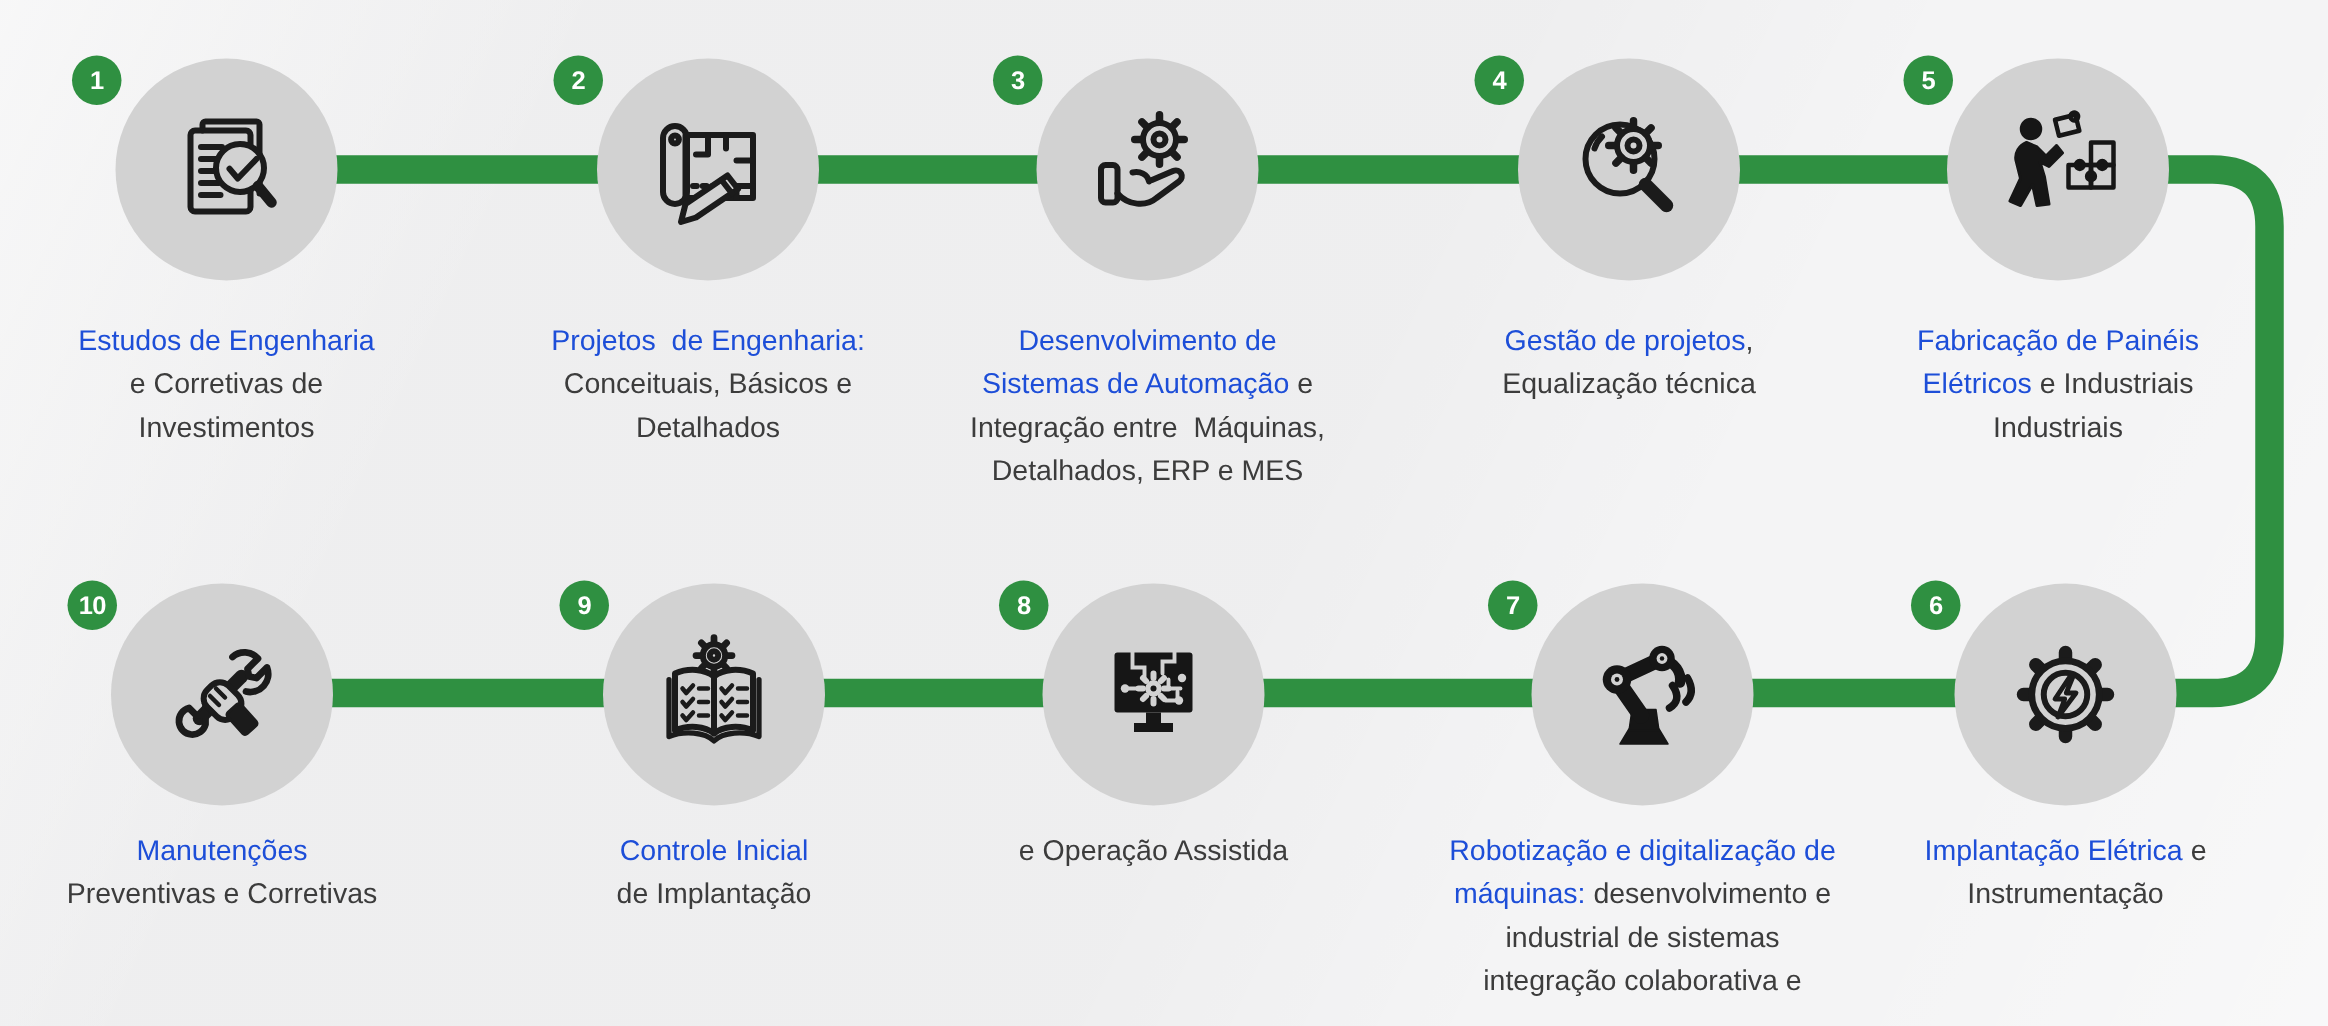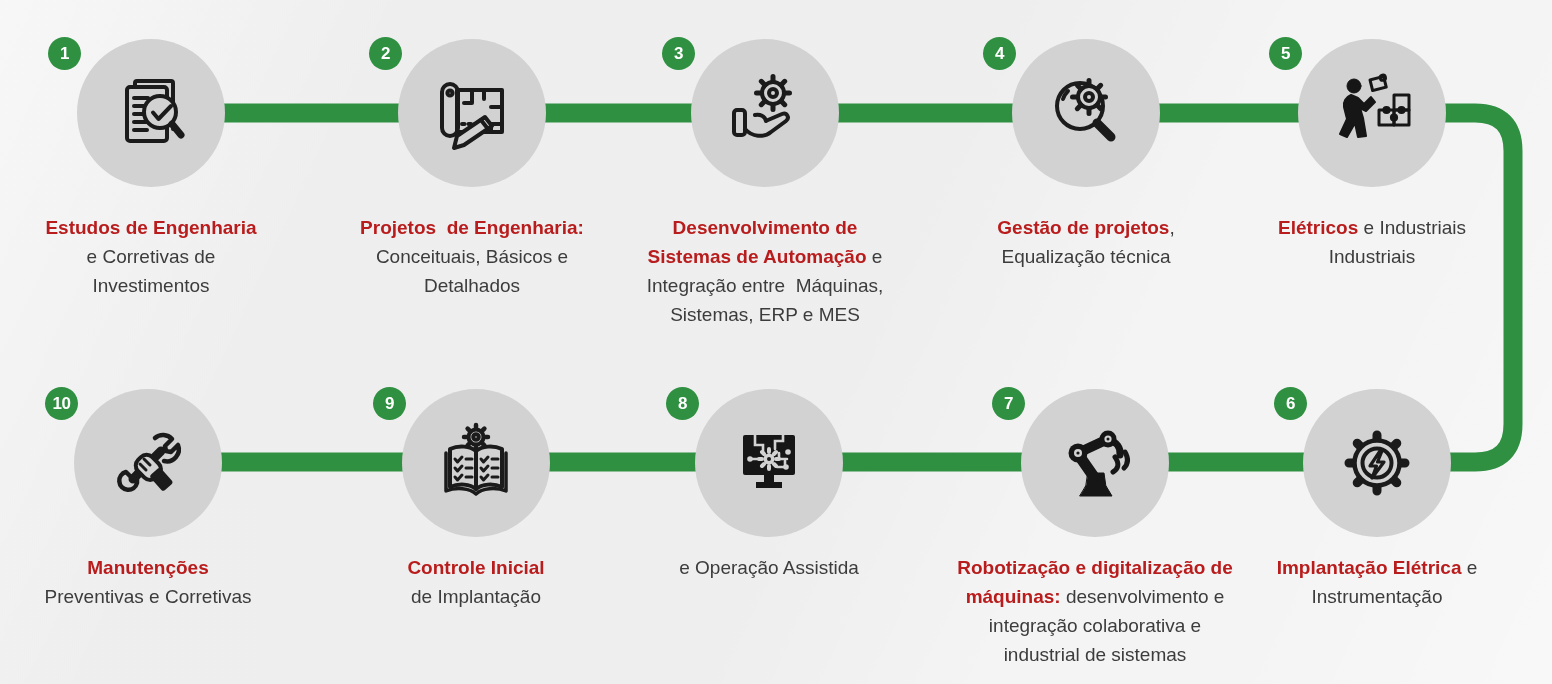--- a/index.html
+++ b/index.html
@@ -26,21 +26,21 @@
     background:#2f9041;color:#ffffff;font-weight:bold;font-size:17px;
     display:flex;align-items:center;justify-content:center;z-index:3;
     letter-spacing:-0.5px;
   }
   .label{
     position:absolute;left:0;top:174px;transform:translateX(-50%);
     text-align:center;font-size:19px;line-height:29px;color:#3c3c3c;
   }
   .row2 .label{top:164px;}
   .label .tl{white-space:pre;}
-  .label .b{font-weight:bold;color:#b91c1c;}
+  .label .b{font-weight:normal;color:#1d4ed8;}
   .icon{display:block;}
 </style>
 </head>
 <body>
 
 <div class="bg-texture"></div>
 
 <svg class="connector-svg" width="1552" height="684" viewBox="0 0 1552 684">
   <path d="M150 113 H1475 Q1513 113 1513 151 V424 Q1513 462 1475 462 H148" fill="none" stroke="#2f9041" stroke-width="19"></path>
 </svg>
@@ -102,21 +102,21 @@
         <path d="M28 64 c7 8 19 9 26 3 l15 -11 c4 -3 1 -9 -4 -7 l-14 6"></path>
         <path d="M49 56 c-1 -5 -6 -7 -11 -6"></path>
       </g>
     </svg>
   </div>
   <div class="badge">3</div>
   <div class="label">
       <div class="tl"><span class="b">Desenvolvimento de</span></div>
       <div class="tl"><span class="b">Sistemas de Automação</span><span> e</span></div>
       <div class="tl"><span>Integração entre  Máquinas,</span></div>
-      <div class="tl"><span>Sistemas, ERP e MES</span></div>
+      <div class="tl"><span>Detalhados, ERP e MES</span></div>
     </div>
 </div>
 
 <div class="step" style="left:1086px;top:39px;">
   <div class="circle">
     <svg class="icon" width="96" height="96" viewBox="0 0 96 96">
       <g fill="none" stroke="#1b1b1b" stroke-width="4" stroke-linecap="round" stroke-linejoin="round">
         <circle cx="42" cy="41" r="23"></circle>
         <path d="M25 34 a19 19 0 0 1 5 -8"></path>
         <circle cx="51" cy="32" r="11" fill="#d2d2d2"></circle>
@@ -150,20 +150,21 @@
           <rect x="70" y="30" width="15" height="15"></rect>
           <circle cx="70" cy="52.5" r="2.6"></circle>
           <circle cx="77.5" cy="45" r="2.6"></circle>
           <circle cx="62.5" cy="45" r="2.6"></circle>
         </g>
       </g>
     </svg>
   </div>
   <div class="badge">5</div>
   <div class="label">
+      <div class="tl"><span class="b">Fabricação de Painéis</span></div>
       <div class="tl"><span class="b">Elétricos</span><span> e Industriais</span></div>
       <div class="tl"><span>Industriais</span></div>
     </div>
 </div>
 
 <div class="step row2" style="left:148px;top:389px;">
   <div class="circle">
     <svg class="icon" width="96" height="96" viewBox="0 0 96 96">
       <g fill="none" stroke="#1b1b1b" stroke-linecap="round" stroke-linejoin="round">
         <path d="M33 64 L61 36" stroke-width="9"></path>
@@ -262,22 +263,22 @@
       <circle cx="31" cy="38" r="1.6" fill="#161616"></circle>
       <circle cx="61" cy="24" r="8.5" fill="#161616"></circle>
       <circle cx="61" cy="24" r="3.6" fill="#d2d2d2"></circle>
       <circle cx="61" cy="24" r="1.5" fill="#161616"></circle>
     </svg>
   </div>
   <div class="badge">7</div>
   <div class="label">
       <div class="tl"><span class="b">Robotização e digitalização de</span></div>
       <div class="tl"><span class="b">máquinas:</span><span> desenvolvimento e</span></div>
+      <div class="tl"><span>industrial de sistemas</span></div>
       <div class="tl"><span>integração colaborativa e</span></div>
-      <div class="tl"><span>industrial de sistemas</span></div>
     </div>
 </div>
 
 <div class="step row2" style="left:1377px;top:389px;">
   <div class="circle">
     <svg class="icon" width="96" height="96" viewBox="0 0 96 96">
       <g fill="none" stroke="#1b1b1b" stroke-linecap="round" stroke-linejoin="round">
         <g stroke-width="9">
           <path d="M70 48 h6 M26 48 h-6 M48 26 v-6 M48 70 v6"></path>
           <path d="M63.6 32.4 l4.2 -4.2 M32.4 32.4 l-4.2 -4.2 M63.6 63.6 l4.2 4.2 M32.4 63.6 l-4.2 4.2"></path>

